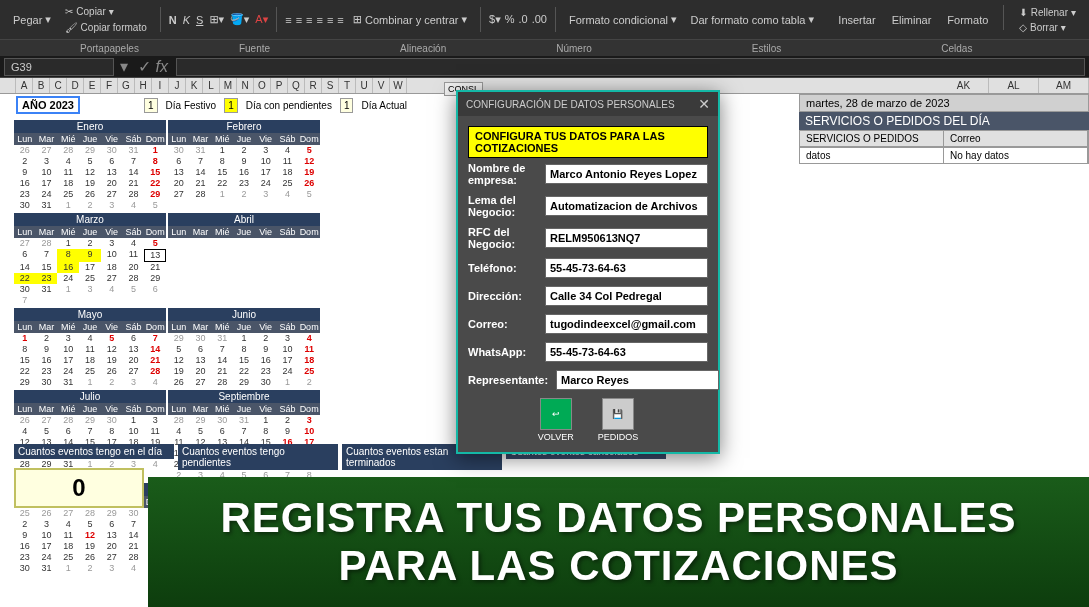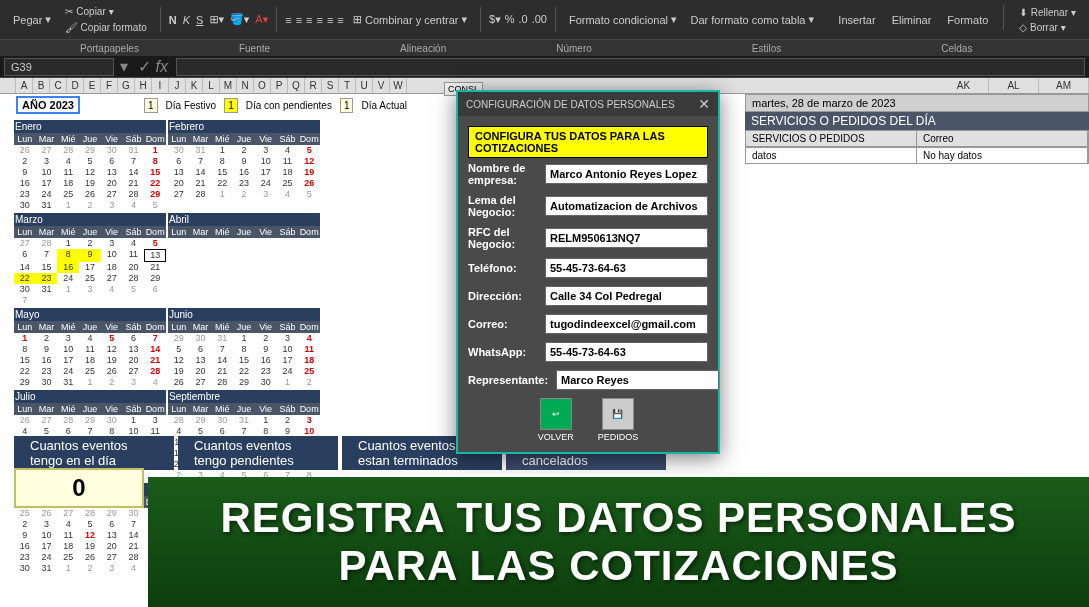--- a/index.html
+++ b/index.html
@@ -15,37 +15,37 @@
 .sheet{background:#fff;position:relative;height:530px;overflow:hidden}
 .colheads{display:flex;background:#e0e0e0;border-bottom:1px solid #999;height:16px;font-size:10px;color:#333}
 .colh{width:17px;text-align:center;border-right:1px solid #bbb;line-height:16px}
 .colh.wide{width:50px}
 .yearrow{display:flex;align-items:center;gap:4px;padding:2px 16px;font-size:11px}
 .ylabel{background:#fff;border:2px solid #3b82f6;padding:1px 4px;font-weight:bold}
 .ybox{border:1px solid #999;padding:1px 3px;background:#ffffe0}
 .legend{display:flex;gap:8px;font-size:10px;align-items:center}
 .cals{display:flex;flex-wrap:wrap;gap:2px;padding:4px 14px;width:480px}
 .cal{width:152px;font-size:9px}
-.calh{background:#2a3f5f;color:#fff;text-align:left;padding:1px;font-size:10px}
+.calh{background:#2a3f5f;color:#fff;text-align:center;padding:1px;font-size:10px}
 .caldays{display:grid;grid-template-columns:repeat(7,1fr);background:#4a5568;color:#fff}
 .calday{text-align:center;padding:1px;font-size:9px}
 .calgrid{display:grid;grid-template-columns:repeat(7,1fr)}
 .calcell{text-align:center;padding:0;font-size:9px;color:#333;line-height:11px}
 .calcell.dim{color:#999}
 .calcell.red{color:#d00;font-weight:bold}
 .calcell.yel{background:#ffff00}
 .calcell.box{border:1px solid #000}
-.rightpanel{position:absolute;right:0;top:16px;width:344px;font-size:10px}
+.rightpanel{position:absolute;right:0;top:16px;width:290px;font-size:10px}
 .datehdr{background:#d0d0d0;border:1px solid #999;padding:2px 6px;font-size:11px}
 .servhdr{background:#4a5568;color:#fff;padding:2px 6px;font-size:12px}
 .servrow{display:flex;background:#e0e0e0;border:1px solid #999}
 .servcell{flex:1;padding:2px 6px;border-right:1px solid #999}
 .counters{position:absolute;bottom:138px;left:14px;display:flex;gap:4px;font-size:9px}
 .counter{width:160px}
-.counterh{background:#2a3f5f;color:#fff;padding:2px 16px;font-size:13px}
+.counterh{background:#2a3f5f;color:#fff;padding:2px 4px;font-size:10px}
 .countbox{position:absolute;bottom:100px;left:14px;width:130px;height:40px;background:#ffffe0;border:2px solid #c0c060;display:flex;align-items:center;justify-content:center;font-size:24px;font-weight:bold}
 .dialog{position:absolute;left:456px;top:90px;width:264px;background:#4a4a4a;border:2px solid #14b8a6;box-shadow:0 4px 20px rgba(0,0,0,0.5);z-index:100}
 .dlgtitle{background:#3a3a3a;color:#ccc;padding:4px 8px;font-size:10px;display:flex;justify-content:space-between;align-items:center}
 .dlgclose{cursor:pointer;font-size:14px;color:#ccc}
 .dlgbody{padding:10px}
 .dlgbanner{background:#ffff00;color:#000;font-weight:bold;padding:3px 6px;font-size:11px;border:1px solid #000;display:inline-block;margin-bottom:4px}
 .dlgrow{display:flex;align-items:center;margin-bottom:8px;gap:8px}
 .dlglbl{color:#fff;font-size:11px;font-weight:bold;width:112px}
 .dlginput{flex:1;background:#fff;border:1px solid #666;padding:2px 4px;font-size:11px;font-weight:bold;height:20px}
 .dlgbtns{display:flex;justify-content:center;gap:24px;margin-top:8px}

